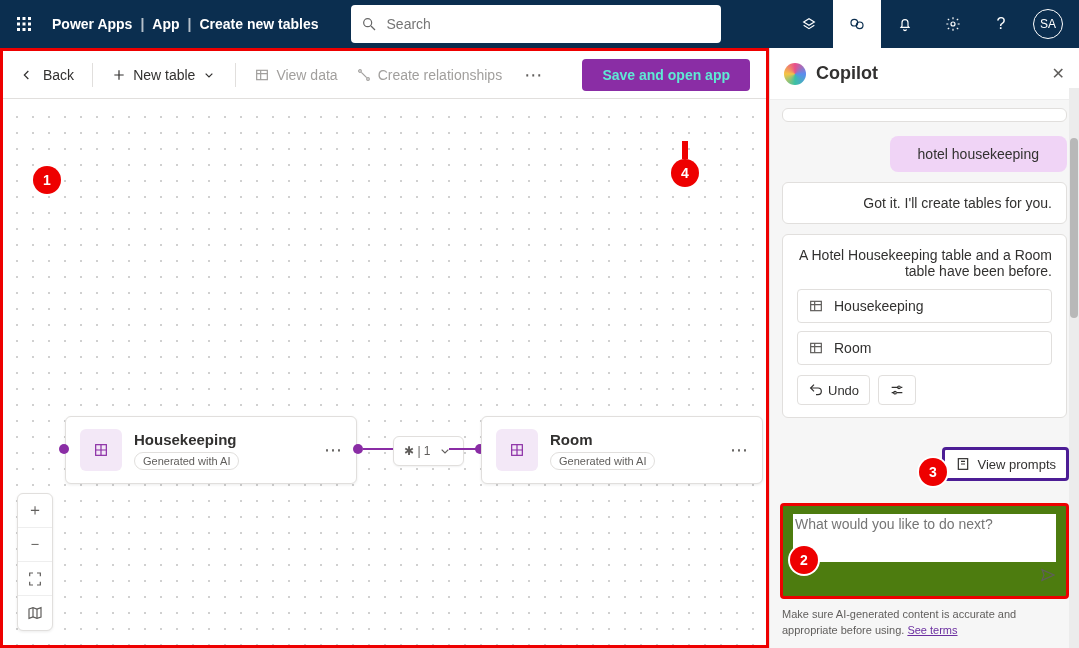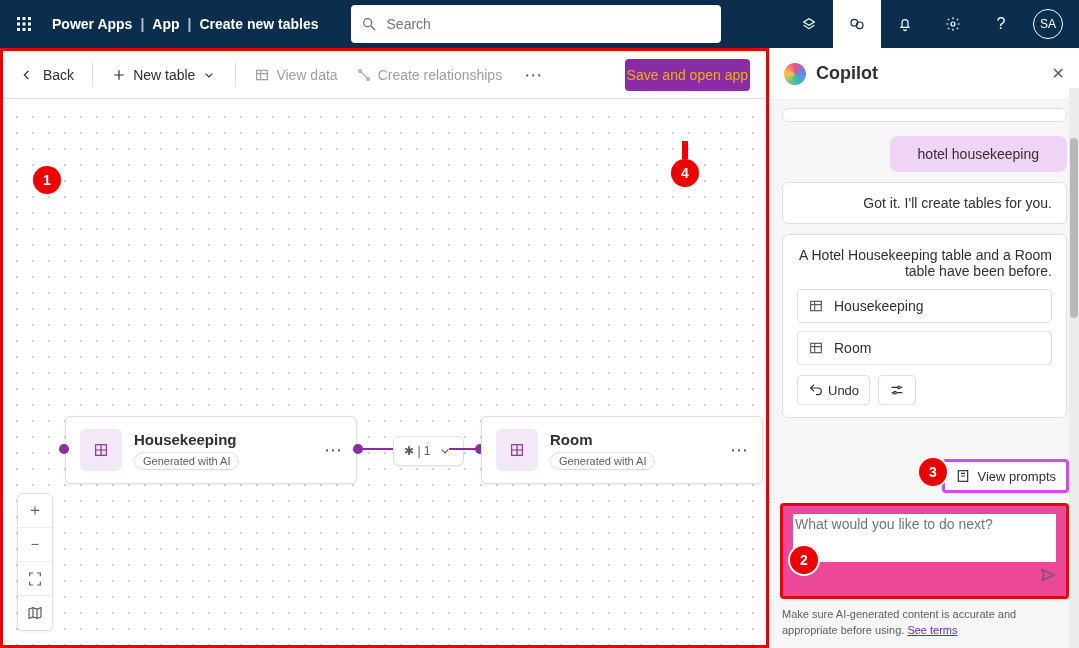--- a/index.html
+++ b/index.html
@@ -80,26 +80,26 @@
     background:#fff;
   }
   .tb-back { display:flex;align-items:center;gap:8px;font-size:14px;cursor:pointer; }
   .tb-divider { width:1px;height:24px;background:#e1dfdd; }
   .tb-item { display:flex;align-items:center;gap:6px;font-size:14px;color:#323130;cursor:pointer; }
   .tb-item.dim { color:#a19f9d; }
   .tb-more { font-size:18px;color:#605e5c; padding:0 4px;}
   .tb-save {
     margin-left:auto;
     background:#8a2da5;
-    color:#eab308;
+    color:#5eead4;
     border:none;
-    padding:8px 2px;
+    padding:8px 20px;
     border-radius:4px;
     font-size:14px;
-    font-weight:400;
+    font-weight:700;
     cursor:pointer;
   }
   .canvas-dots {
     position:absolute;
     top:52px; left:0; right:0; bottom:0;
     background-image: radial-gradient(#d0d0d0 1px, transparent 1px);
     background-size: 16px 16px;
     background-position: 6px 6px;
   }
   .card {
@@ -218,29 +218,29 @@
   .ai-actions { display:flex;gap:8px;margin-top:10px; }
   .ai-actions div {
     border:1px solid #e1dfdd;border-radius:4px;
     padding:6px 10px;font-size:13px;display:flex;align-items:center;gap:4px;
   }
 
   .view-prompts-wrap {
     display:flex;justify-content:flex-end;padding:4px 10px 6px 10px;
   }
   .view-prompts {
-    border:3px solid #d946ef;border-radius:4px;
+    border:3px solid #4c1d95;border-radius:4px;
     background:#fff;
     display:flex;align-items:center;gap:6px;
     padding:6px 10px;font-size:13px;
   }
   .compose {
-    margin:4px 10px 8px 10px;
+    margin:16px 10px 8px 10px;
     border:3px solid #e00;border-radius:4px;
-    background:#ec4899;
+    background:#4d7c0f;
     padding:8px 10px 6px 10px;
     display:flex;flex-direction:column;
     position:relative;
     height:96px;
   }
   .compose textarea {
     border:none;outline:none;resize:none;width:100%;height:48px;
     font-size:14px;font-family:inherit;color:#333;
   }
   .compose .send {

